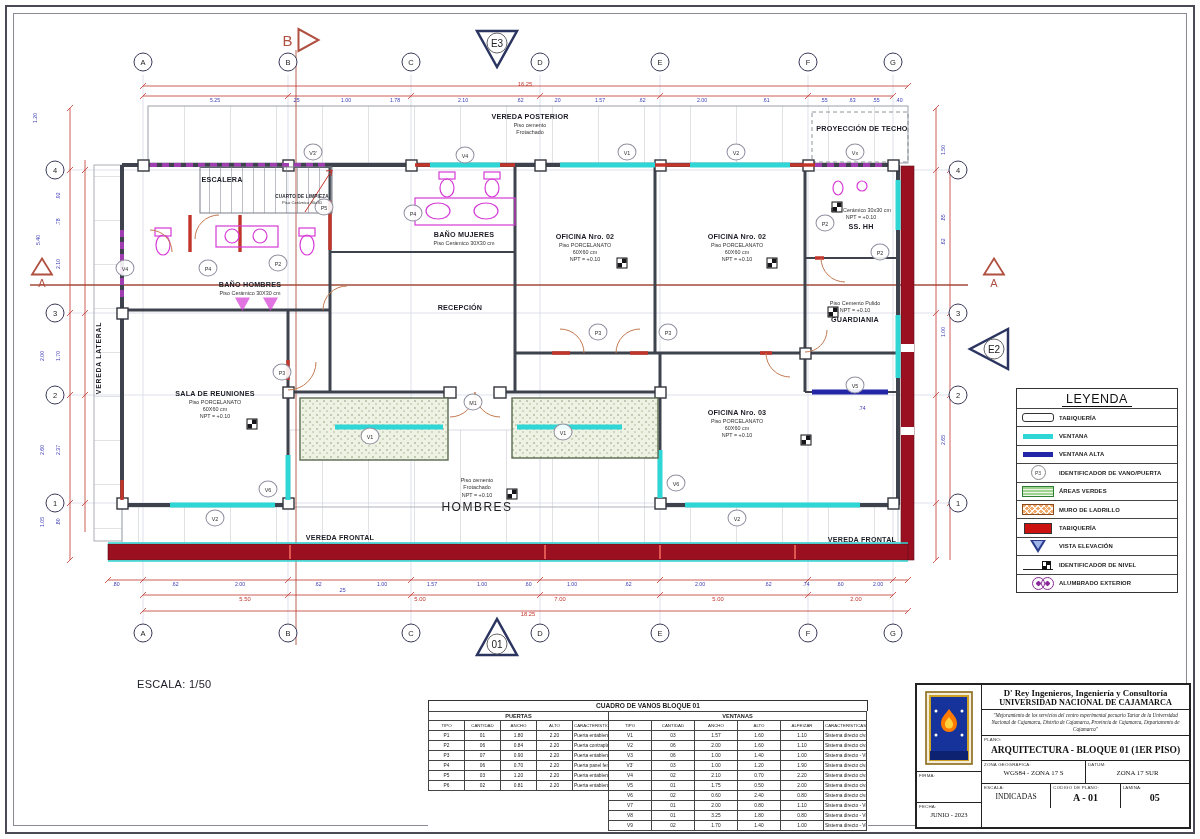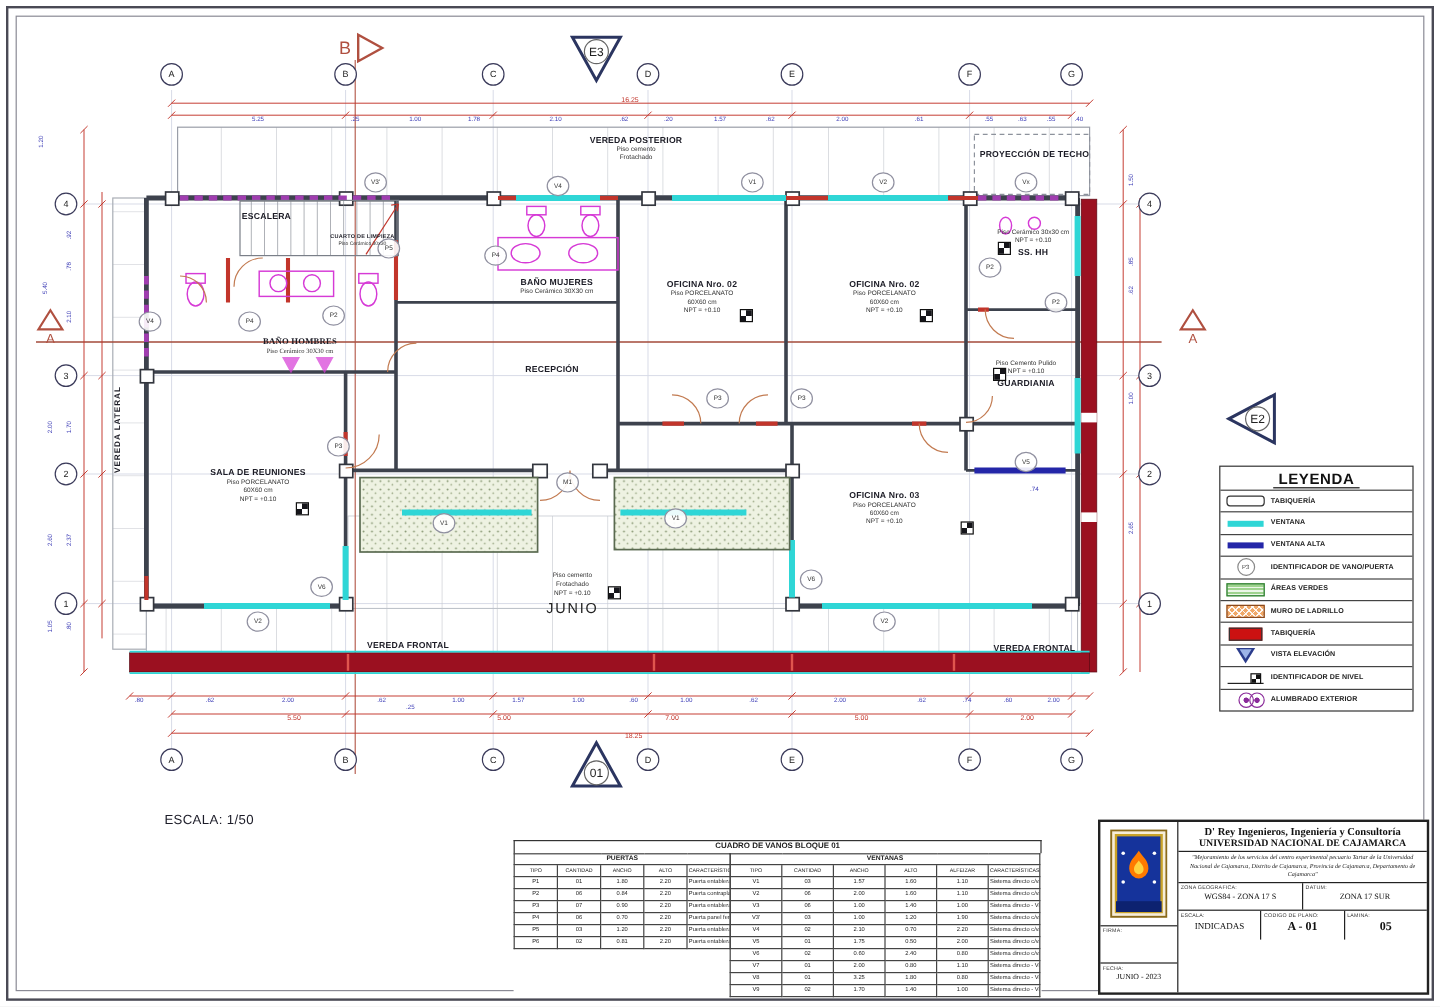--- a/index.html
+++ b/index.html
@@ -30,21 +30,21 @@
     background:conic-gradient(#15151a 0 25%,#fff 0 50%,#15151a 0 75%,#fff 0);}
   
   .marker-b{position:absolute;display:flex;align-items:center;gap:3px;color:#b05040;font-size:15px;transform:translate(-50%,-50%);}
   .marker-a{position:absolute;display:flex;flex-direction:column;align-items:center;color:#b05040;font-size:11px;transform:translate(-50%,-50%);line-height:1;}
   
   .plan-title{position:absolute;font-size:17.5px;font-weight:bold;color:#1c1c28;letter-spacing:.4px;border-bottom:1.6px solid #1c1c28;padding:0 10px 3px 2px;}
   .plan-scale{position:absolute;font-size:11px;color:#1c1c28;letter-spacing:.3px;}
   
   .legend{position:absolute;border:1.6px solid #333;background:#fff;}
   .legend-title{font-size:12.5px;text-align:center;padding:3px 0 2px;color:#111;letter-spacing:.5px;}
-  .legend-title span{border-bottom:1px solid #111;padding:0 4px;font-weight:bold;}
+  .legend-title span{border-bottom:1px solid #111;padding:0 4px;}
   .lg-row{display:flex;height:17.4px;border-top:1px solid #444;align-items:center;}
   .lg-sw{width:42px;display:flex;justify-content:center;align-items:center;}
   .lg-lb{font-size:5.9px;font-weight:bold;color:#222;letter-spacing:.1px;}
   .sw{display:block;}
   .sw-outline{width:30px;height:7px;border:1.6px solid #333;border-radius:3px;background:#fff;}
   .sw-ventana{width:30px;height:5px;background:#2fd6d6;}
   .sw-ventana-alta{width:30px;height:5px;background:#2426a8;}
   .sw-vano{width:13px;height:13px;border:1px solid #888;border-radius:50%;font-size:5px;display:flex;align-items:center;justify-content:center;color:#444;}
   .sw-verde{width:30px;height:9px;border:1.4px solid #2e7d32;background:#9fd38f;
     background-image:repeating-linear-gradient(0deg,rgba(255,255,255,.8) 0 1px,transparent 1px 3px);}
@@ -322,37 +322,37 @@
         <div class="room-title">ESCALERA</div>
       </div>
       <div class="room tiny" style="left: 302px; top: 200px; position: absolute;">
         <div class="room-title">CUARTO DE LIMPIEZA</div>
         <div class="room-sub">Piso Cerámico 30x30</div>
       </div>
       <div class="room" style="left: 464px; top: 239px; position: absolute; text-align: center;">
         <div class="room-title">BAÑO MUJERES</div>
         <div class="room-sub">Piso Cerámico 30X30 cm</div>
       </div>
-      <div class="room" style="left: 250px; top: 289px; position: absolute; font-family: Liberation Serif, serif;">
+      <div class="room" style="left: 250px; top: 289px; position: absolute;">
         <div class="room-title">BAÑO HOMBRES</div>
         <div class="room-sub">Piso Cerámico 30X30 cm</div>
       </div>
       <div class="room" style="left: 585px; top: 248px; position: absolute;">
         <div class="room-title">OFICINA Nro. 02</div>
         <div class="room-sub">Piso PORCELANATO</div>
         <div class="room-sub">60X60 cm</div>
         <div class="room-sub">NPT = +0.10</div>
       </div>
       <div class="room" style="left: 737px; top: 248px; position: absolute;">
         <div class="room-title">OFICINA Nro. 02</div>
         <div class="room-sub">Piso PORCELANATO</div>
         <div class="room-sub">60X60 cm</div>
         <div class="room-sub">NPT = +0.10</div>
       </div>
-      <div class="room" style="left: 861px; top: 203px; position: absolute;">
+      <div class="room" style="left: 861px; top: 219px; position: absolute;">
         <div class="room-sub">Piso Cerámico 30x30 cm</div>
         <div class="room-sub">NPT = +0.10</div>
         <div class="room-title">SS. HH</div>
       </div>
       <div class="room" style="left: 460px; top: 308px; position: absolute;">
         <div class="room-title">RECEPCIÓN</div>
       </div>
       <div class="room" style="left: 855px; top: 312px; position: absolute;">
         <div class="room-sub">Piso Cemento Pulido</div>
         <div class="room-sub">NPT = +0.10</div>
@@ -367,21 +367,21 @@
       <div class="room" style="left: 737px; top: 424px; position: absolute;">
         <div class="room-title">OFICINA Nro. 03</div>
         <div class="room-sub">Piso PORCELANATO</div>
         <div class="room-sub">60X60 cm</div>
         <div class="room-sub">NPT = +0.10</div>
       </div>
       <div class="room big" style="left: 477px; top: 496px; position: absolute;">
         <div class="room-sub">Piso cemento</div>
         <div class="room-sub">Frotachado</div>
         <div class="room-sub">NPT = +0.10</div>
-        <div class="room-title">JUNIO</div>
+        <div class="room-title">HOMBRES</div>
       </div>
       <div class="room vertical" style="left: 99px; top: 358px; position: absolute;">
         <div class="room-title">VEREDA LATERAL</div>
       </div>
       <div class="room" style="left: 340px; top: 538px; position: absolute;">
         <div class="room-title">VEREDA FRONTAL</div>
       </div>
       <div class="room" style="left: 862px; top: 540px; position: absolute;">
         <div class="room-title">VEREDA FRONTAL</div>
       </div>
@@ -457,21 +457,21 @@
   </div>
 
   <div class="abs" style="left:474px;top:28px;">
     <svg width="46" height="42">
       <polygon points="3,3 43,3 23,39" fill="#fff" stroke="#2b3560" stroke-width="2.5"></polygon>
       <circle cx="23" cy="15" r="10" fill="#fff" stroke="#666" stroke-width="1"></circle>
       <text x="23" y="18.5" text-anchor="middle" font-size="10" fill="#222">E3</text>
     </svg>
   </div>
 
-  <div class="abs" style="left:1020px;top:326px;">
+  <div class="abs" style="left:966px;top:326px;">
     <svg width="46" height="46">
       <polygon points="42,3 42,43 4,23" fill="#fff" stroke="#2b3560" stroke-width="2.5"></polygon>
       <circle cx="28" cy="23" r="10" fill="#fff" stroke="#666" stroke-width="1"></circle>
       <text x="28" y="26.5" text-anchor="middle" font-size="10" fill="#222">E2</text>
     </svg>
   </div>
 
   <div class="abs" style="left:474px;top:616px;">
     <svg width="46" height="42">
       <polygon points="3,39 43,39 23,3" fill="#fff" stroke="#2b3560" stroke-width="2.5"></polygon>
@@ -740,20 +740,24 @@
         <div class="tb-lbl">FECHA:</div>
         <div class="tb-val" style="font-size:6.5px;">JUNIO - 2023</div>
       </div>
     </div>
     <div class="tb-right">
       <div class="tb-company">
         <div class="l1">D' Rey Ingenieros, Ingeniería y Consultoría</div>
         <div class="l2">UNIVERSIDAD NACIONAL DE CAJAMARCA</div>
       </div>
       <div class="tb-quote">"Mejoramiento de los servicios del centro experimental pecuario Tartar de la Universidad Nacional de Cajamarca, Distrito de Cajamarca, Provincia de Cajamarca, Departamento de Cajamarca"</div>
+      <div class="tb-plano">
+        <div class="tb-lbl">PLANO:</div>
+        <div class="tb-val">ARQUITECTURA - BLOQUE 01 (1ER PISO)</div>
+      </div>
       <div class="tb-zona">
         <div>
           <div class="tb-lbl">ZONA GEOGRAFICA:</div>
           <div class="tb-val" style="font-size:6.8px;">WGS84 - ZONA 17 S</div>
         </div>
         <div>
           <div class="tb-lbl">DATUM:</div>
           <div class="tb-val" style="font-size:6.8px;">ZONA 17 SUR</div>
         </div>
       </div>

